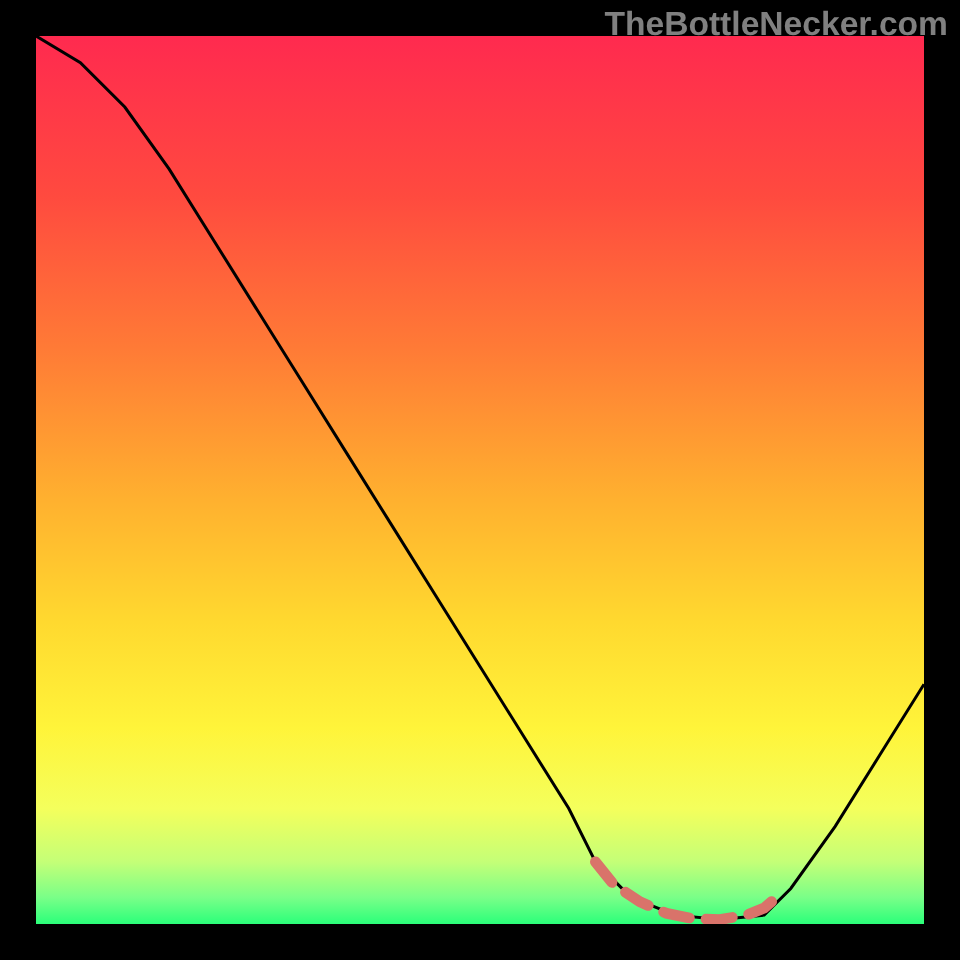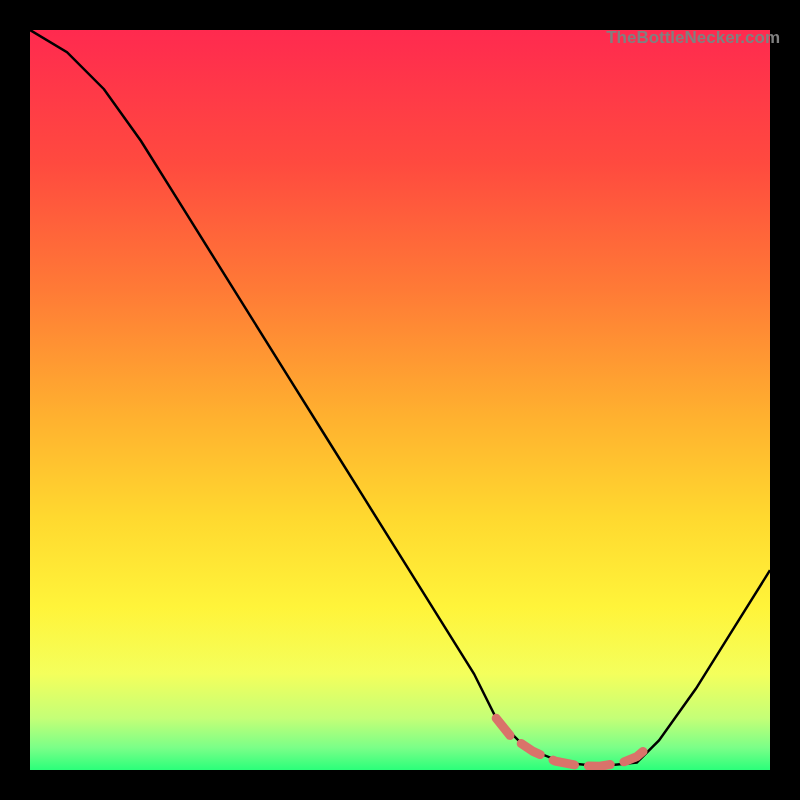--- a/index.html
+++ b/index.html
@@ -1,17 +1,17 @@
 <!DOCTYPE html>
 <html><head>
 <meta charset="utf-8">
 <style>
   * { margin: 0; padding: 0; box-sizing: border-box; }
   body { width: 800px; height: 800px; background: #000; position: relative; font-family: Arial, sans-serif; }
-  .attribution { position: absolute; top: 4px; right: 20px; color: #808080; font-size: 17px; font-weight: bold; z-index: 10; margin-top: 24px; }
+  .attribution { position: absolute; top: 4px; right: 10px; color: #808080; font-size: 28px; font-weight: bold; z-index: 10; }
   .plot-area { position: absolute; top: 30px; left: 30px; width: 740px; height: 740px; }
   .gradient-bg { width: 100%; height: 100%; position: absolute; }
   .curve-svg { width: 100%; height: 100%; position: absolute; top: 0; left: 0; }
 </style>
 </head>
 <body>
 
 <div class="attribution">TheBottleNecker.com</div>
 
 <div class="plot-area">

